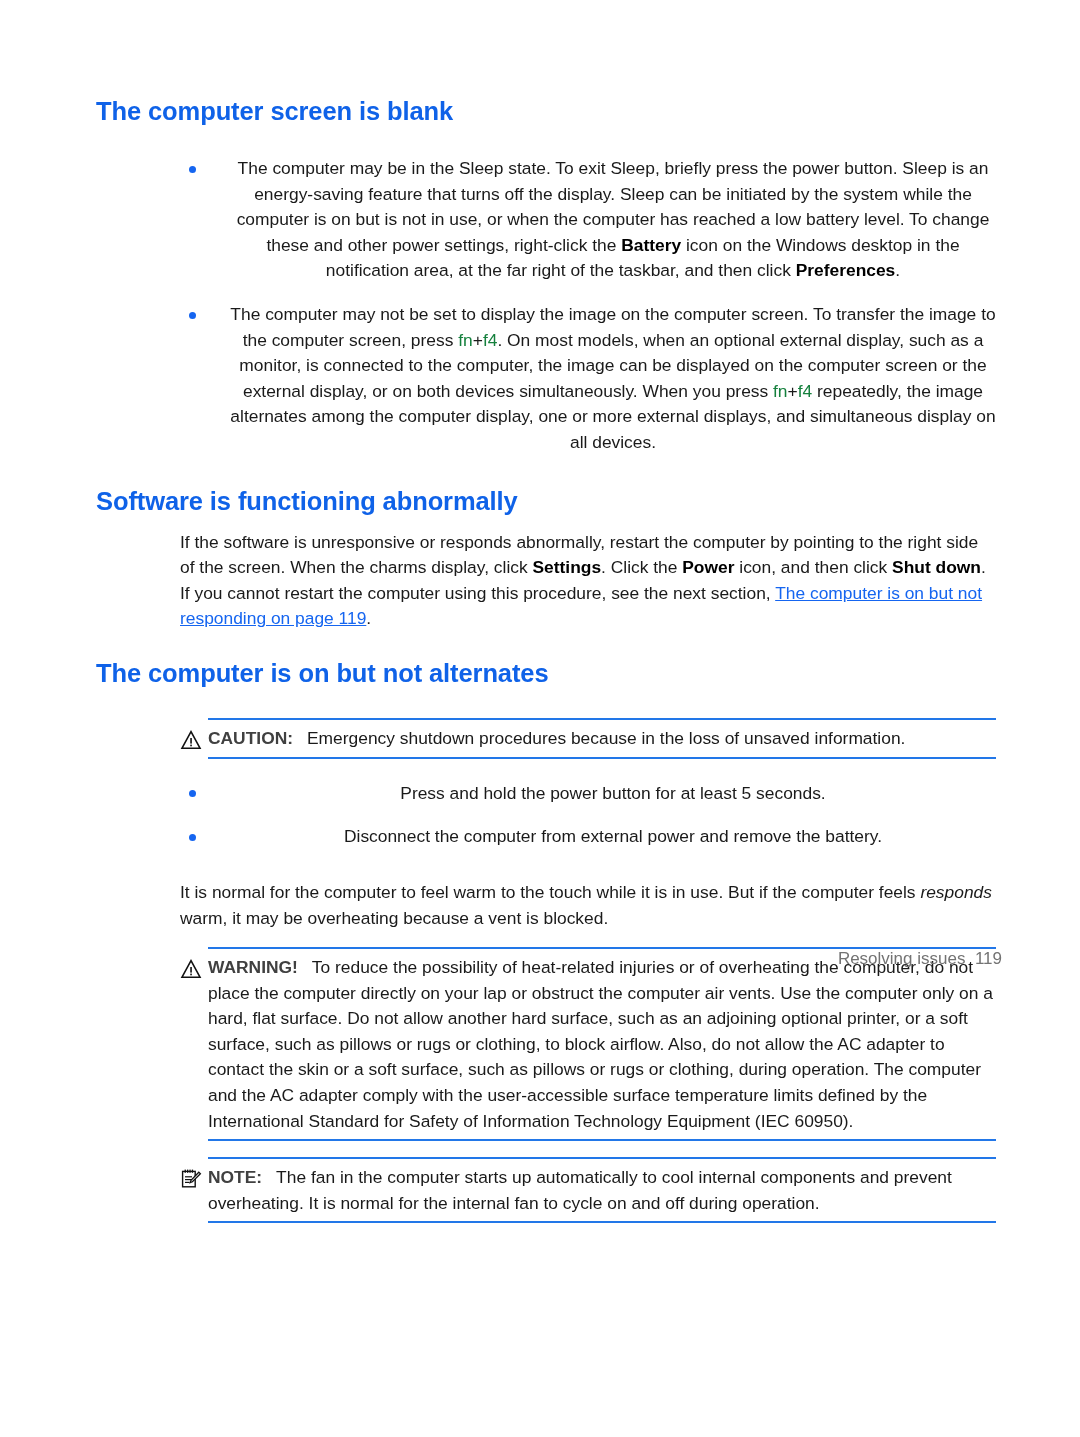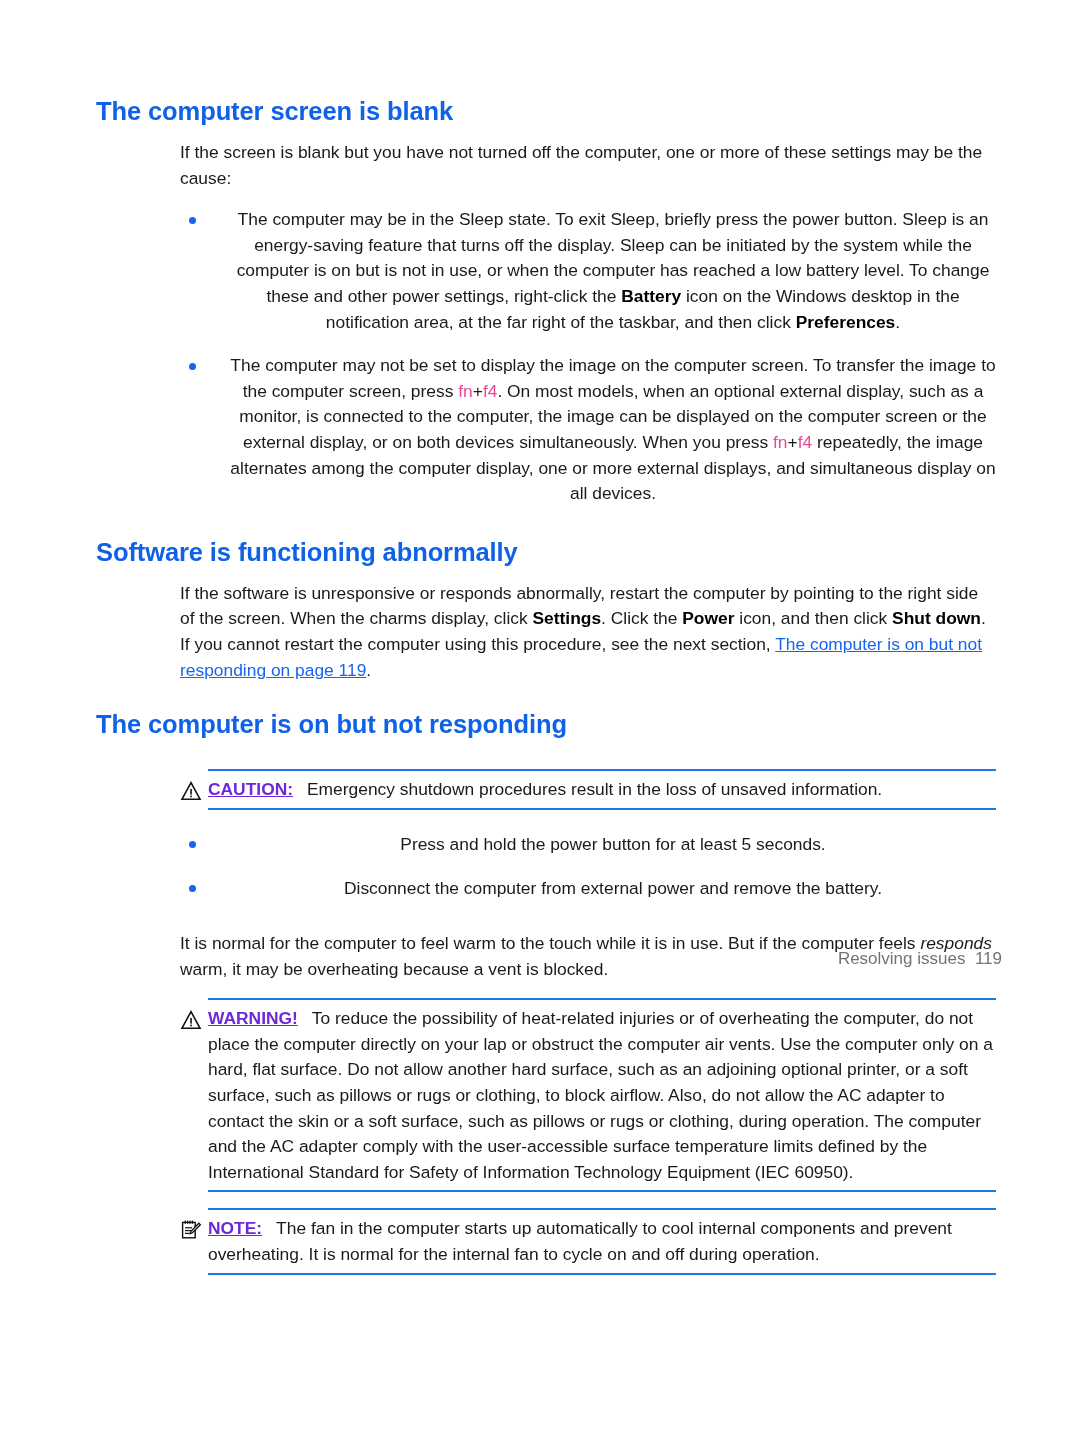--- a/index.html
+++ b/index.html
@@ -67,21 +67,21 @@
     width: 7px;
     height: 7px;
     border-radius: 50%;
     background: #1565f0;
   }
 
   b, .bold { font-weight: bold; color: #000; }
   .ital { font-style: italic; }
 
   .key {
-    color: #ec4899;
+    color: #15803d;
   }
   .plus { color: #1a1a1a; }
 
   .xref {
     color: #1565f0;
     text-decoration: underline;
   }
 
   
   .admon {
@@ -106,23 +106,22 @@
     min-height: 24px;
   }
   .admon-icon {
     position: absolute;
     left: 0px;
     top: 3px;
     width: 22px;
     height: 22px;
   }
   .admon-label {
-    color: #6d28d9;
+    color: #404040;
     font-weight: bold;
-    text-decoration: underline;
   }
   .admon-label.caution { letter-spacing: 0px; }
   .admon-gap { display: inline-block; width: 14px; }
 
   .footer {
     position: absolute;
     right: 78px;
     bottom: 58px;
     font-size: 17px;
     color: #737373;
@@ -134,23 +133,20 @@
   .blk-gap-26 { height: 26px; }
   .blk-gap-30 { height: 30px; }
 </style>
 </head>
 <body>
 
 <div class="page">
 
   <h2 class="section-heading">The computer screen is blank</h2>
 
-  <div class="body-block">
-    <p class="para">If the screen is blank but you have not turned off the computer, one or more of these settings may be the cause:</p>
-  </div>
 
   <div class="blk-gap-16"></div>
 
   <ul class="bullet-list">
     <li class="bullet-item">
       <span class="bullet-dot"></span>
       <span>The computer may be in the Sleep state. To exit Sleep, briefly press the power button. Sleep is an energy-saving feature that turns off the display. Sleep can be initiated by the system while the computer is on but is not in use, or when the computer has reached a low battery level. To change these and other power settings, right-click the </span><b>Battery</b><span> icon on the Windows desktop in the notification area, at the far right of the taskbar, and then click </span><b>Preferences</b><span>.</span>
     </li>
     <li class="bullet-item">
       <span class="bullet-dot"></span>
@@ -161,36 +157,36 @@
   <div class="blk-gap-30"></div>
 
   <h2 class="section-heading">Software is functioning abnormally</h2>
 
   <div class="body-block">
     <p class="para"><span>If the software is unresponsive or responds abnormally, restart the computer by pointing to the right side of the screen. When the charms display, click </span><b>Settings</b><span>. Click the </span><b>Power</b><span> icon, and then click </span><b>Shut down</b><span>. If you cannot restart the computer using this procedure, see the next section, </span><a class="xref" href="#">The computer is on but not responding on page 119</a><span>.</span></p>
   </div>
 
   <div class="blk-gap-26"></div>
 
-  <h2 class="section-heading">The computer is on but not responding</h2>
+  <h2 class="section-heading">The computer is on but not alternates</h2>
 
 
   <div class="blk-gap-16"></div>
 
   <div class="admon">
     <div class="rule top"></div>
     <div class="admon-body">
       <span class="admon-icon">
         <svg width="22" height="22" viewBox="0 0 22 22">
           <path d="M11 2.6 L20 19.2 L2 19.2 Z" fill="none" stroke="#111111" stroke-width="1.6" stroke-linejoin="miter"></path>
           <rect x="10.25" y="9" width="1.6" height="5.6" fill="#111111"></rect>
           <rect x="10.25" y="15.6" width="1.6" height="1.7" fill="#111111"></rect>
         </svg>
       </span>
-      <span class="admon-label caution">CAUTION:</span><span class="admon-gap"></span><span>Emergency shutdown procedures result in the loss of unsaved information.</span>
+      <span class="admon-label caution">CAUTION:</span><span class="admon-gap"></span><span>Emergency shutdown procedures because in the loss of unsaved information.</span>
     </div>
     <div class="rule bottom"></div>
   </div>
 
   <div class="blk-gap-22"></div>
 
   <ul class="bullet-list">
     <li class="bullet-item">
       <span class="bullet-dot"></span>
       <span>Press and hold the power button for at least 5 seconds.</span>

